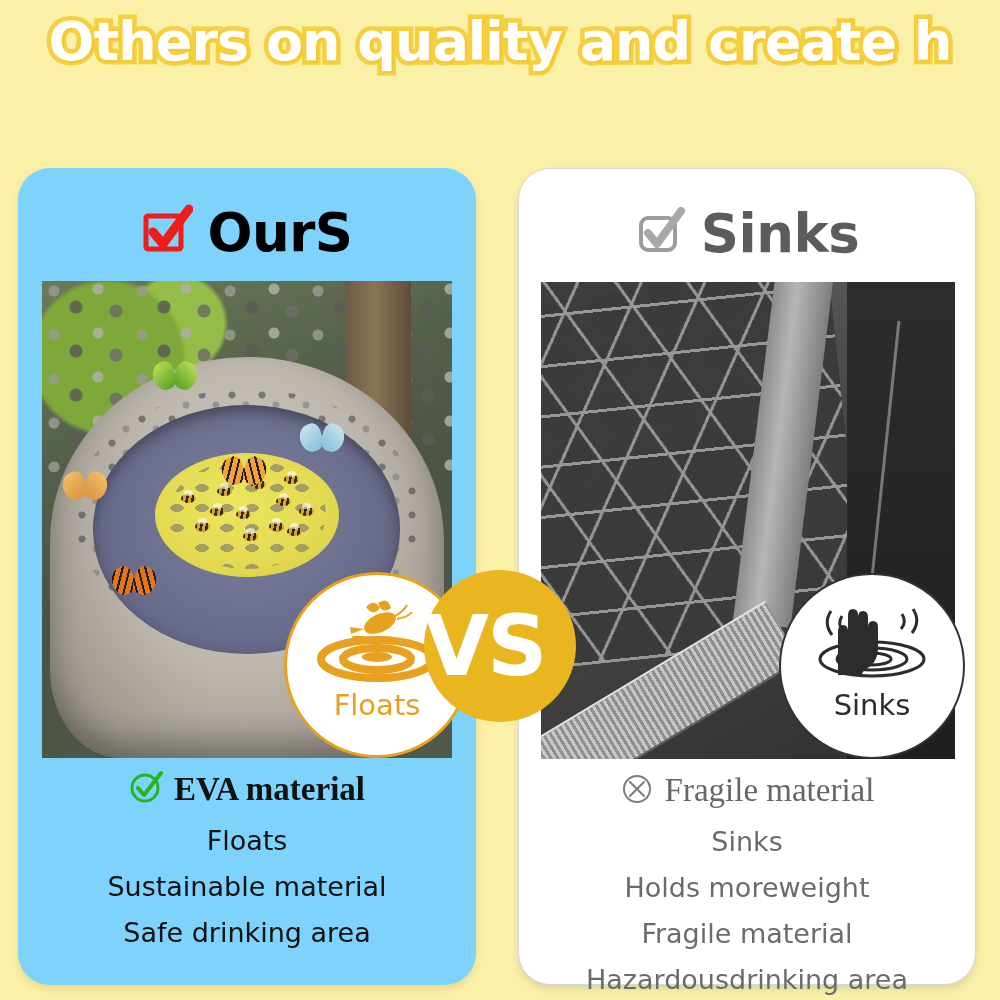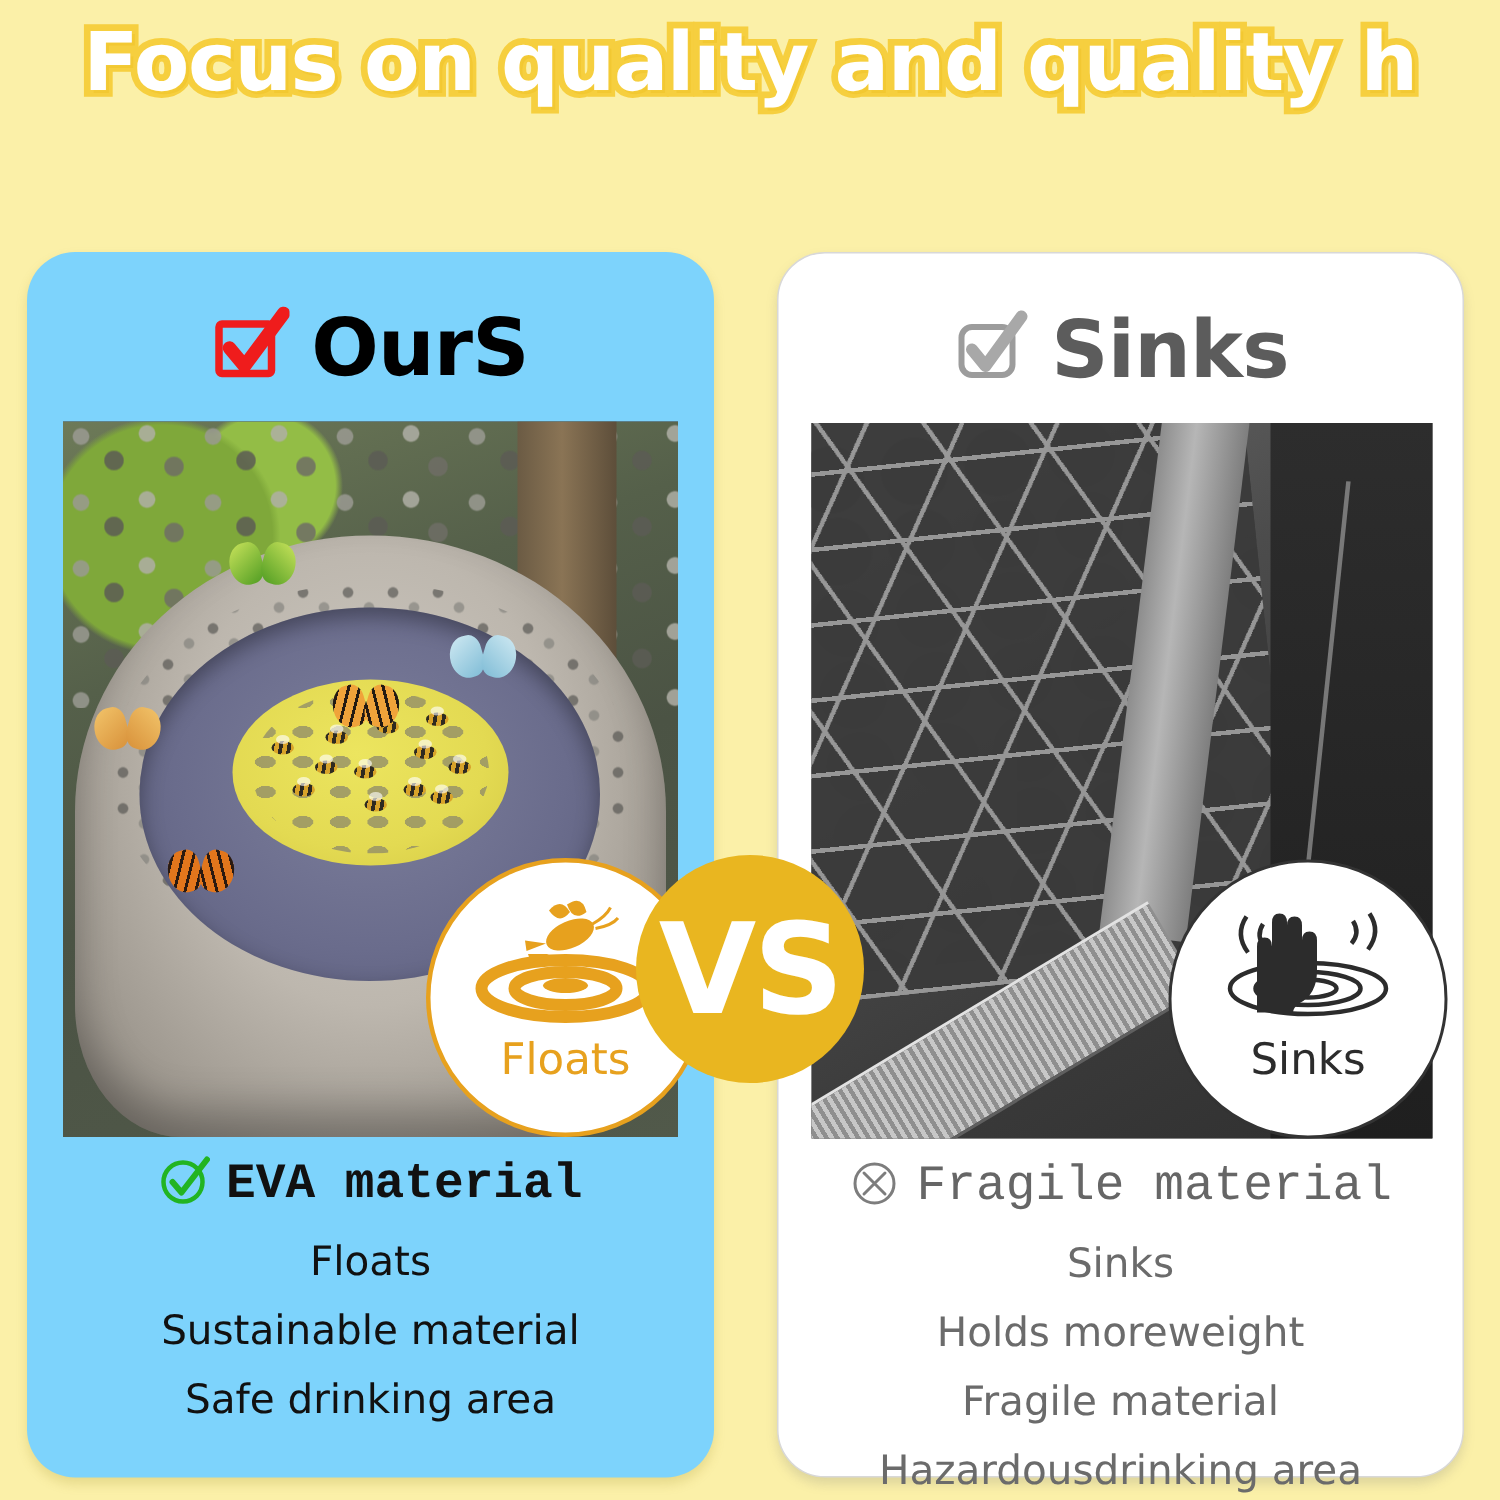--- a/index.html
+++ b/index.html
@@ -304,21 +304,20 @@
   .vs {
     position: absolute;
     left: 424px;
     top: 402px;
     width: 152px;
     height: 152px;
     border-radius: 50%;
     background: #e9b620;
     display: flex;
     align-items: center;
-    justify-content: center;
     z-index: 9;
   }
   .vs-text {
     font-family: "DejaVu Sans", sans-serif;
     font-weight: bold;
     font-size: 84px;
     color: #ffffff;
     letter-spacing: -2px;
     line-height: 1;
   }
@@ -334,41 +333,41 @@
     padding: 0 14px;
   }
   .feature-head {
     display: flex;
     align-items: center;
     justify-content: center;
     gap: 11px;
     margin-bottom: 12px;
   }
   .feature-head-text {
-    font-family: Liberation Mono, monospace;
+    font-family: Liberation Serif, serif;
     font-size: 33px;
     font-weight: bold;
     line-height: 1;
   }
   .card-ours .feature-head-text { color: #111111; }
   .card-others .feature-head-text { color: #666666; font-weight: normal; }
   .feature-item {
     font-family: "DejaVu Sans", sans-serif;
     font-size: 27px;
     line-height: 1;
     margin: 19px 0;
   }
   .card-ours .feature-item { color: #111111; }
   .card-others .feature-item { color: #6b6b6b; }
 </style>
 </head>
 <body>
 
 <div class="title-block">
-  <span class="title-line">Focus on quality and quality h</span>
+  <span class="title-line">Others on quality and create h</span>
 </div>
 
 <div class="cards">
 
   <div class="card card-ours">
 
     <div class="card-head">
       <span class="head-icon">
         <svg width="52" height="52" viewBox="0 0 52 52">
           <rect x="5" y="12" width="35" height="33" rx="2" fill="none" stroke="#ef1c1c" stroke-width="5"></rect>

